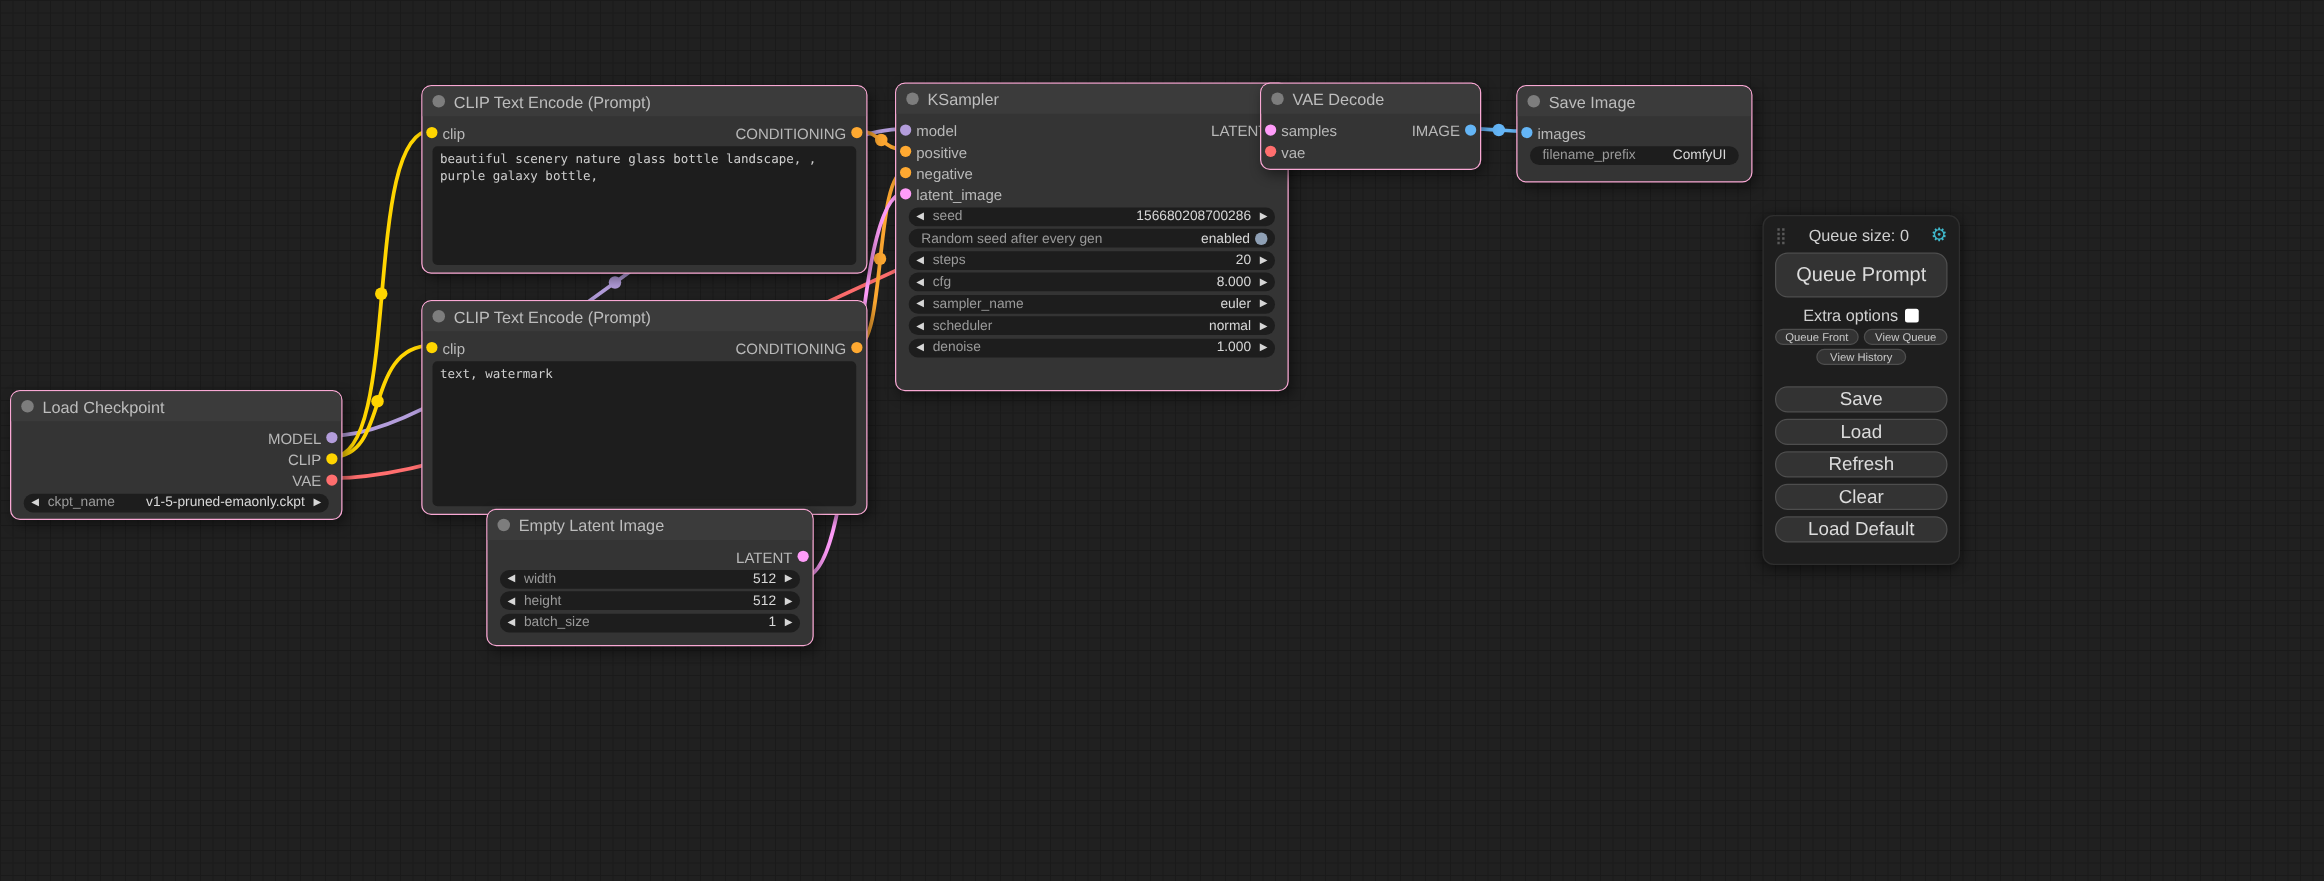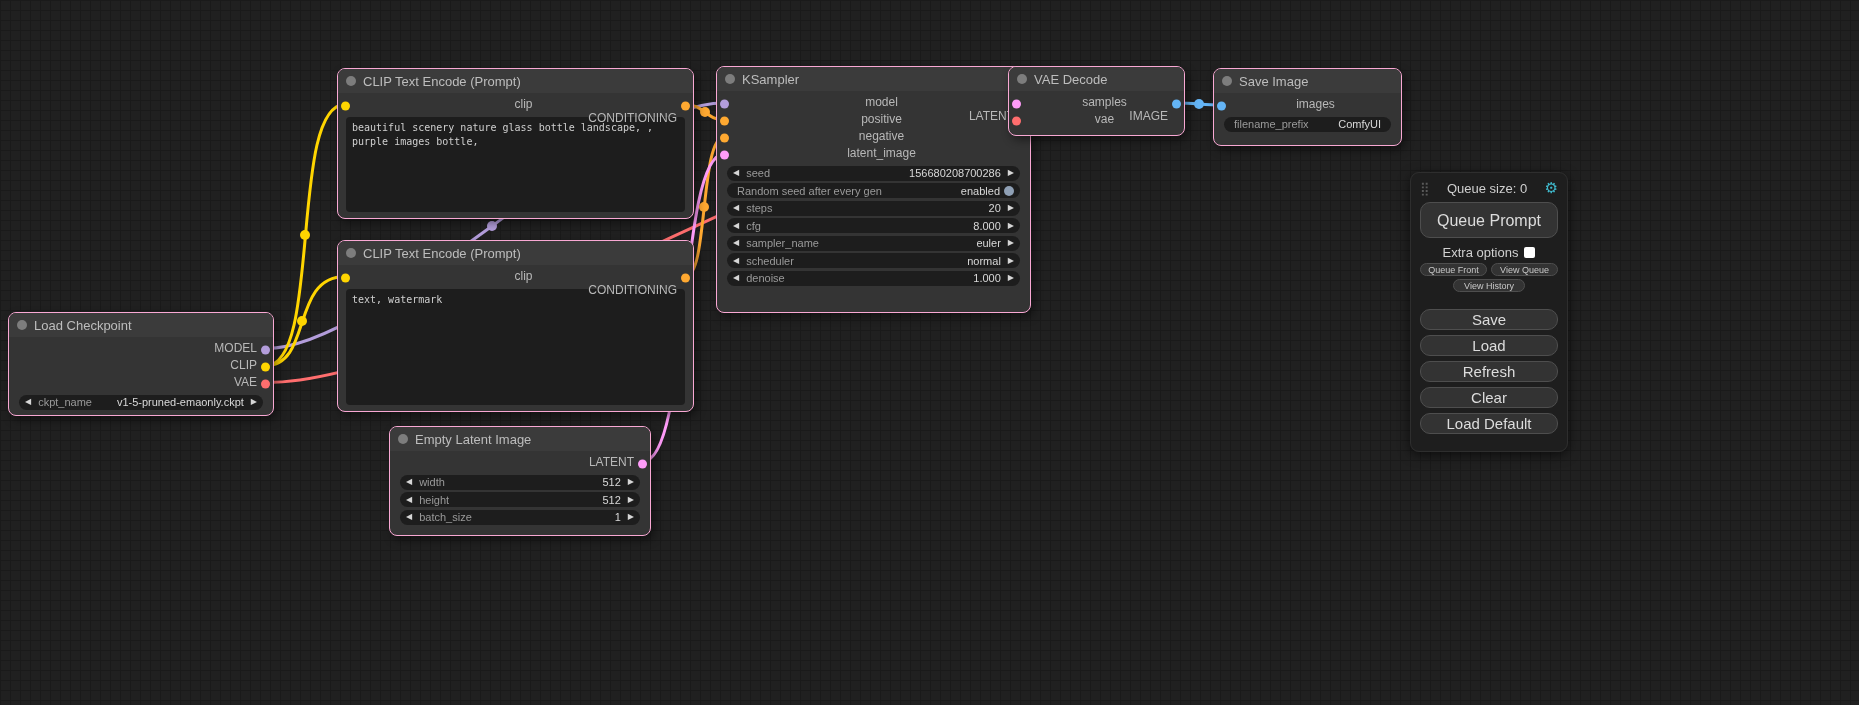--- a/index.html
+++ b/index.html
@@ -30,21 +30,21 @@
     color:#b8b8b8;
   }
   .ntitle {
     height:24px; display:flex; align-items:center; gap:7px;
     padding-left:8px;
     background:#3b3b3b;
     color:#bdbdbd; font-size:13px;
   }
   .tdot { width:10px; height:10px; border-radius:50%; flex:0 0 auto; }
   .nbody { padding-top:4px; position:relative; }
-  .iorow { position:relative; height:17px; display:flex; align-items:center; font-size:12px; color:#b8b8b8;flex-direction:column; }
+  .iorow { position:relative; height:17px; display:flex; align-items:flex-end; font-size:12px; color:#b8b8b8; }
   .lab-in  { margin-left:16px; }
   .lab-out { margin-left:auto; margin-right:16px; }
   .sdot { position:absolute; width:9px; height:9px; border-radius:50%; top:50%; transform:translateY(-50%); }
   .dot-in  { left:3px; }
   .dot-out { right:3px; }
 
   .widget {
     height:15px; margin:2.5px 10px;
     background:#1d1d1d; border-radius:8px;
     display:flex; align-items:center;
@@ -157,41 +157,41 @@
     <span class="tdot" style="background: rgb(125, 125, 125);"></span>
     <span>CLIP Text Encode (Prompt)</span>
   </div>
   <div class="nbody">
     <div class="iorow">
       <span class="sdot dot-in" style="background: rgb(255, 213, 0);"></span>
       <span class="lab-in">clip</span>
       <span class="lab-out">CONDITIONING</span>
       <span class="sdot dot-out" style="background: rgb(255, 169, 49);"></span>
     </div>
-    <div class="prompt p1">beautiful scenery nature glass bottle landscape, , purple images bottle,</div>
+    <div class="prompt p1">beautiful scenery nature glass bottle landscape, , purple galaxy bottle,</div>
   </div>
 </div>
 
 <div class="node" style="left:337px;top:240px;width:357px;height:172px;">
   <div class="ntitle">
     <span class="tdot" style="background: rgb(125, 125, 125);"></span>
     <span>CLIP Text Encode (Prompt)</span>
   </div>
   <div class="nbody">
     <div class="iorow">
       <span class="sdot dot-in" style="background: rgb(255, 213, 0);"></span>
       <span class="lab-in">clip</span>
       <span class="lab-out">CONDITIONING</span>
       <span class="sdot dot-out" style="background: rgb(255, 169, 49);"></span>
     </div>
     <div class="prompt p2">text, watermark</div>
   </div>
 </div>
 
-<div class="node" style="left:389px;top:426px;width:262px;height:110px;">
+<div class="node" style="left:389px;top:407px;width:262px;height:110px;">
   <div class="ntitle">
     <span class="tdot" style="background: rgb(125, 125, 125);"></span>
     <span>Empty Latent Image</span>
   </div>
   <div class="nbody">
     <div class="iorow">
       <span class="lab-out">LATENT</span>
       <span class="sdot dot-out" style="background: rgb(255, 156, 249);"></span>
     </div>
     <div class="widget">

